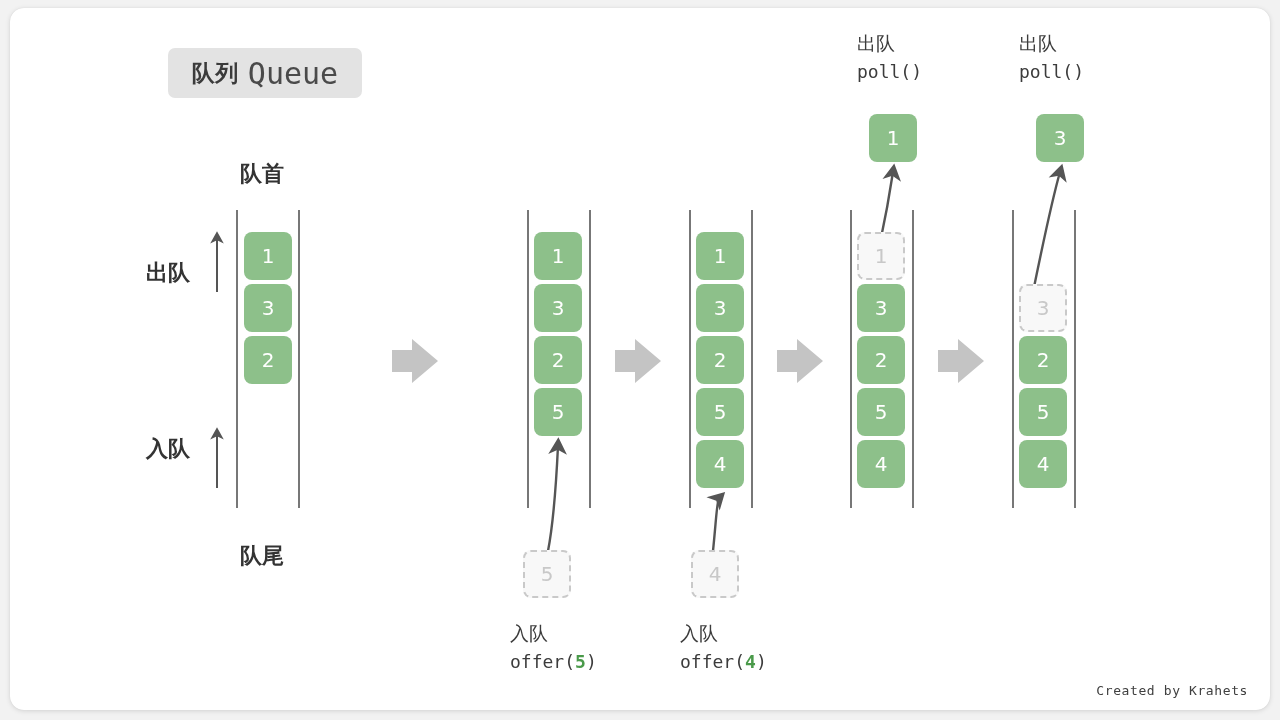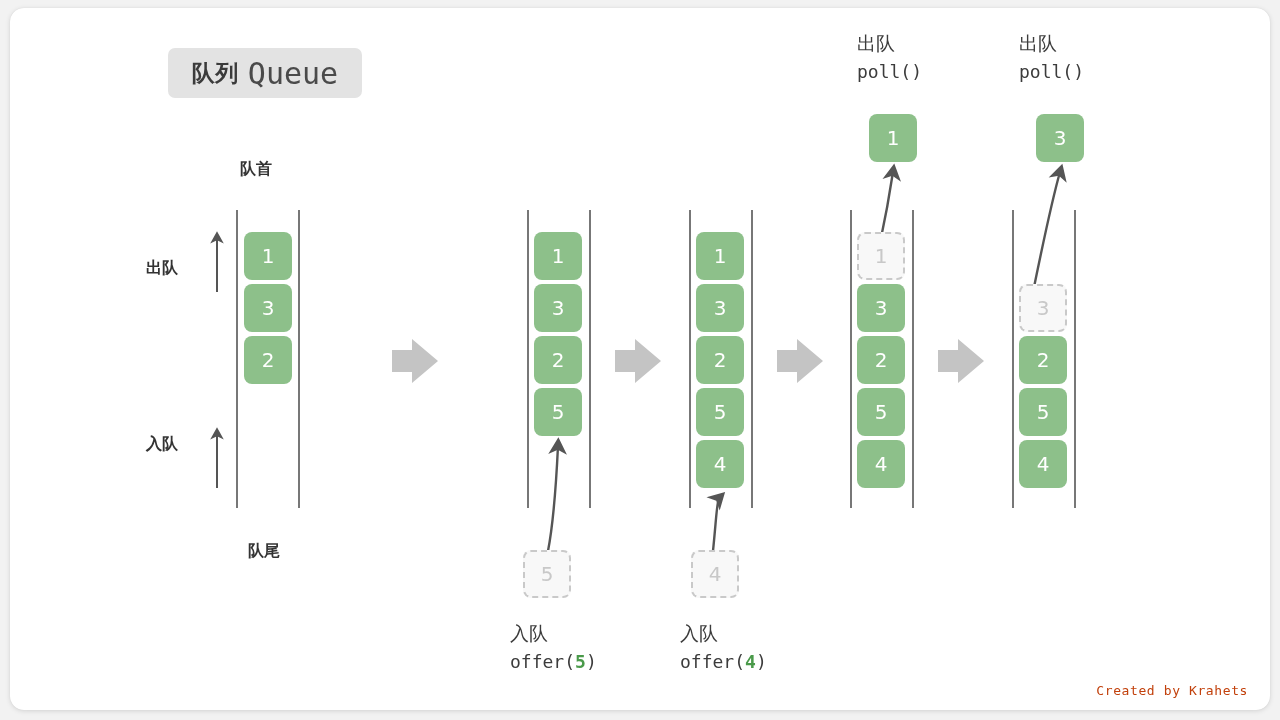--- a/index.html
+++ b/index.html
@@ -81,21 +81,21 @@
   .item.ghost {
     background: #f8f8f8;
     color: #c8c8c8;
     border: 2px dashed #c9c9c9;
     box-sizing: border-box;
   }
 
   
   .cn-label {
     position: absolute;
-    font-size: 16px;
+    font-size: 22px;
     font-weight: bold;
     color: #333333;
     white-space: nowrap;
   }
   .caption {
     position: absolute;
     font-size: 19px;
     color: #3c3c3c;
     white-space: nowrap;
     line-height: 1.45;
@@ -109,21 +109,21 @@
     font-family: "DejaVu Sans Mono", "Liberation Mono", monospace;
     font-size: 18px;
   }
   .caption .num { color: #4a9a4a; font-weight: bold; }
 
   .watermark {
     position: absolute;
     right: 32px;
     bottom: 22px;
     font-size: 13px;
-    color: #c2410c;
+    color: #404040;
     font-family: "DejaVu Sans Mono", "Liberation Mono", monospace;
     letter-spacing: 0.6px;
   }
 </style>
 </head>
 <body>
 
 <div id="stage">
   <div class="card"></div>
 
@@ -186,21 +186,21 @@
 
     <path d="M1033,292 C1043,243 1052,200 1060,172" fill="none" stroke="#555555" stroke-width="2.4" marker-end="url(#curveArrow)"></path>
   </svg>
 
   <div class="title-badge">
     <span class="title-cn">队列</span>
     <span class="title-en">Queue</span>
   </div>
 
   <div class="cn-label" style="left:240px; top:159px;">队首</div>
-  <div class="cn-label" style="left:248px; top:541px;">队尾</div>
+  <div class="cn-label" style="left:240px; top:541px;">队尾</div>
   <div class="cn-label" style="left:146px; top:258px;">出队</div>
   <div class="cn-label" style="left:146px; top:434px;">入队</div>
 
   <div class="abs">
     <div class="item" style="left:244px; top:232px;">1</div>
     <div class="item" style="left:244px; top:284px;">3</div>
     <div class="item" style="left:244px; top:336px;">2</div>
   </div>
 
   <div class="abs">

